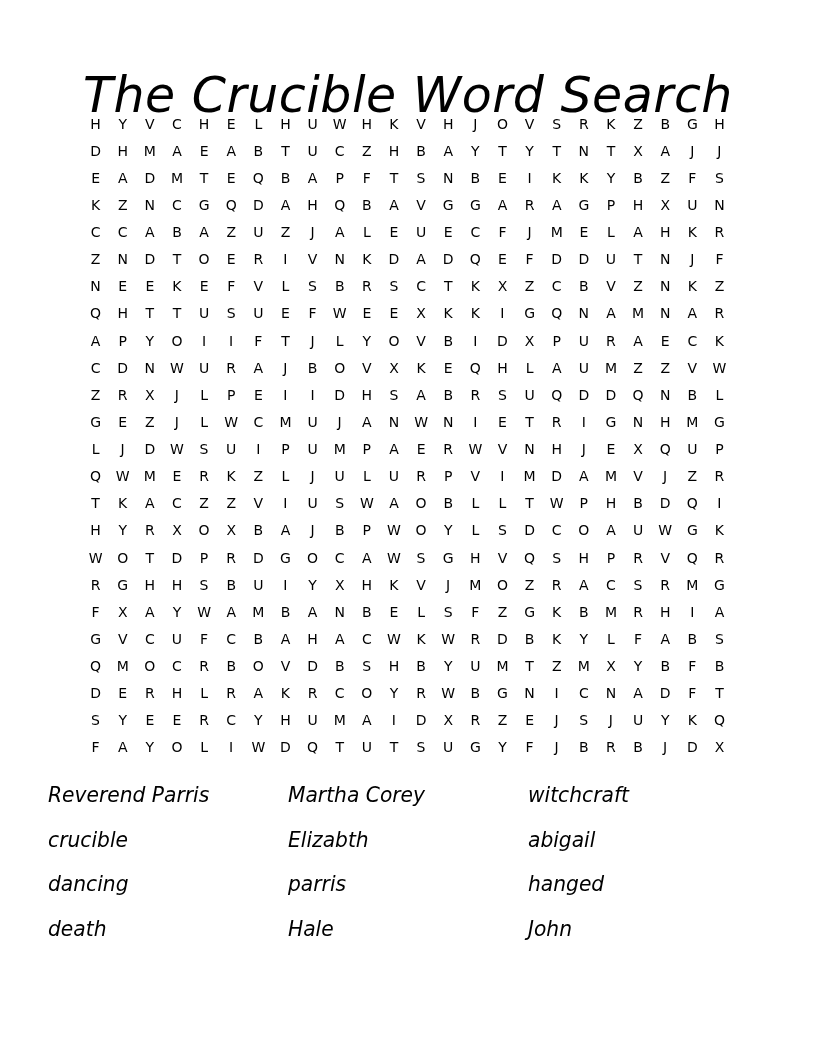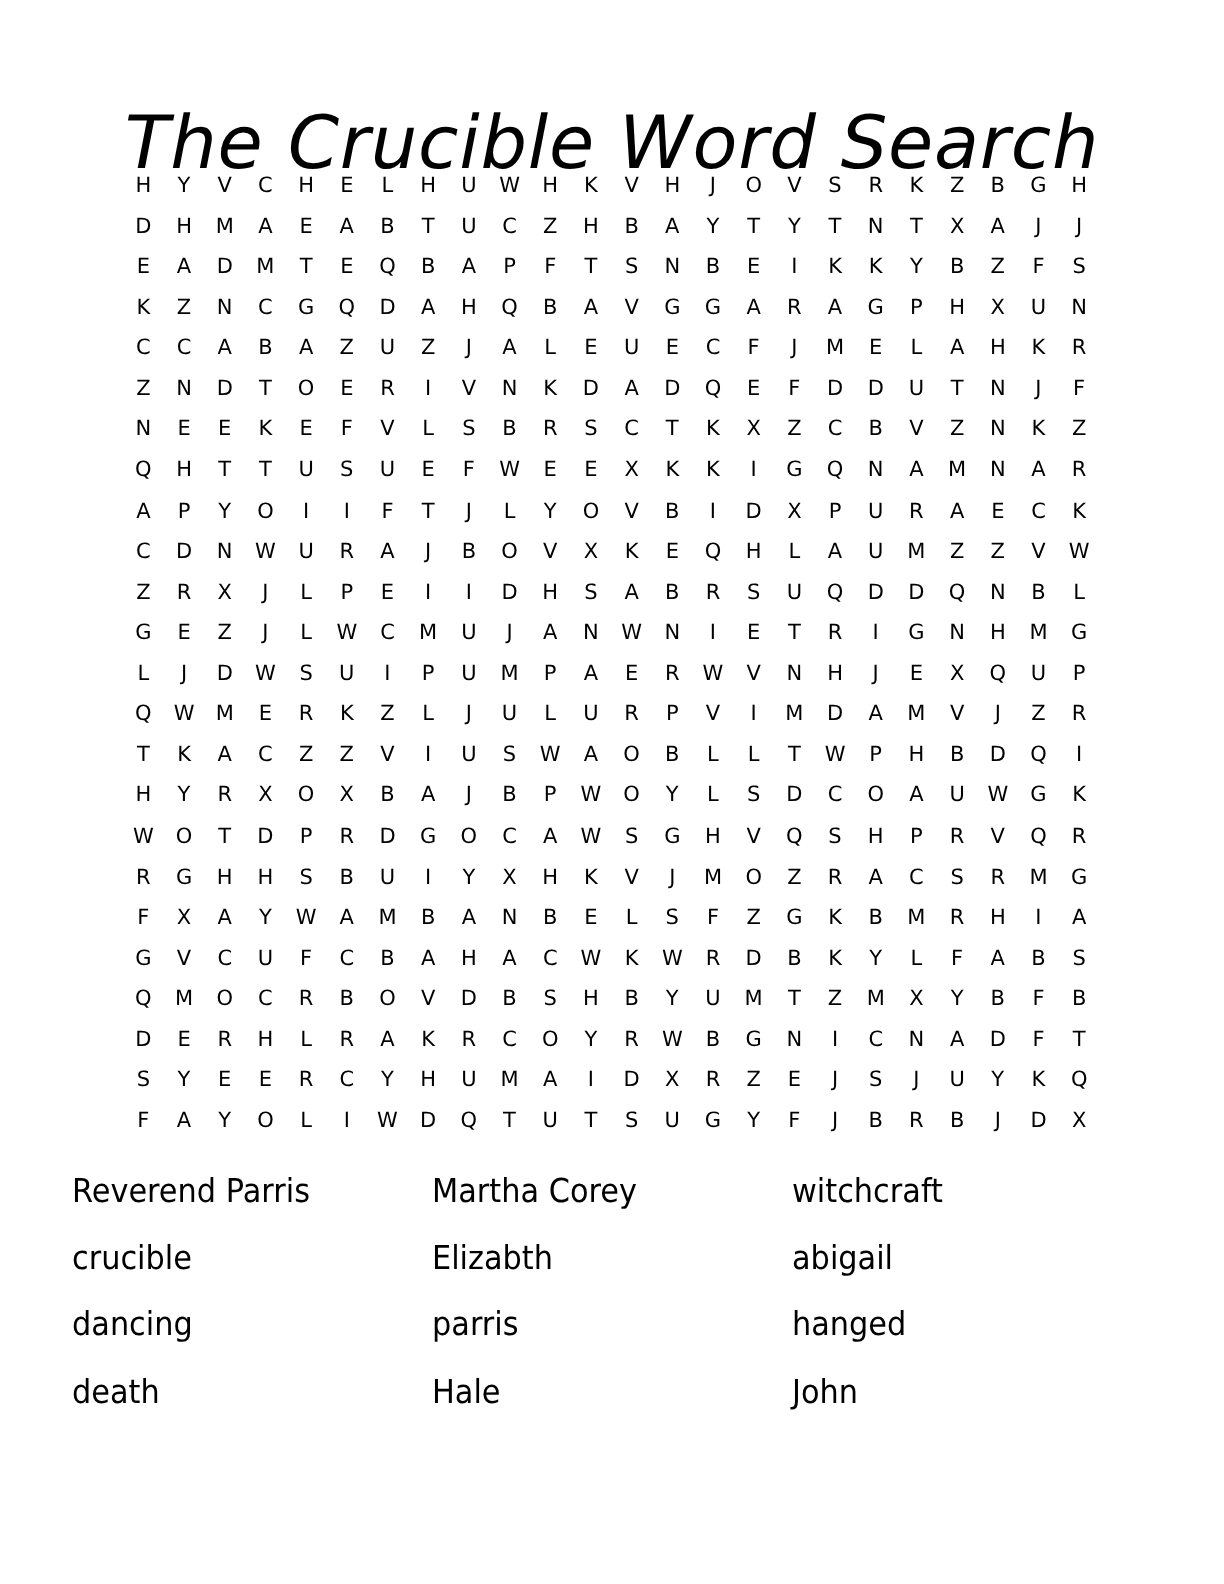--- a/index.html
+++ b/index.html
@@ -45,20 +45,21 @@
       color: #000;
       user-select: none;
     }
     .words {
       position: absolute;
       left: 48px;
       top: 778px;
       display: grid;
       grid-template-columns: 240px 240px 240px;
       grid-auto-rows: 44.5px;
+      font-style: italic;
     }
     .word {
       font-family: "DejaVu Sans", sans-serif;
       font-size: 22px;
       line-height: 34px;
       color: #000;
       white-space: nowrap;
       transform: scaleX(0.92);
       transform-origin: left center;
     }

